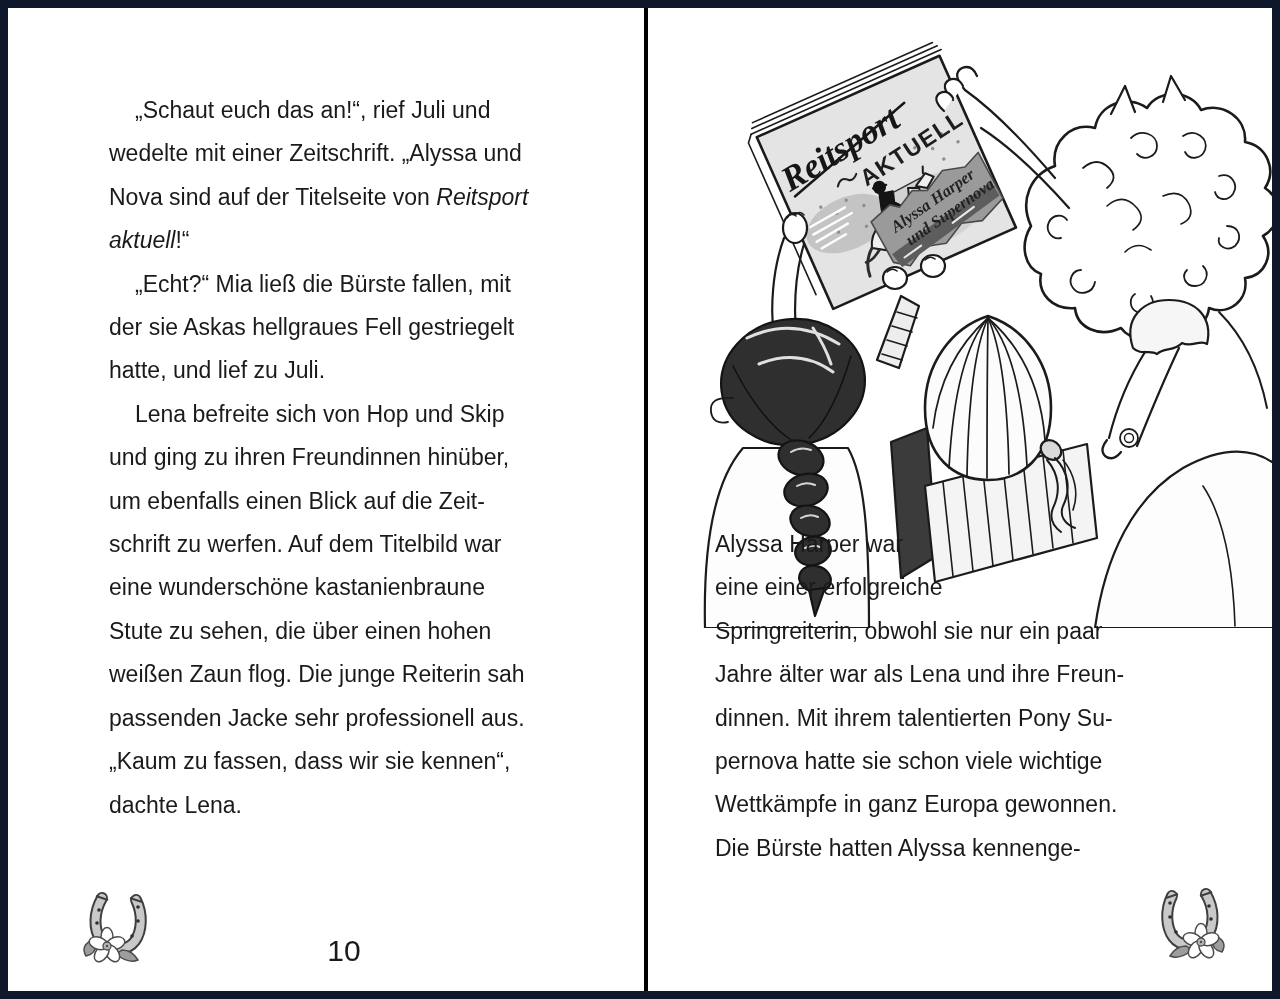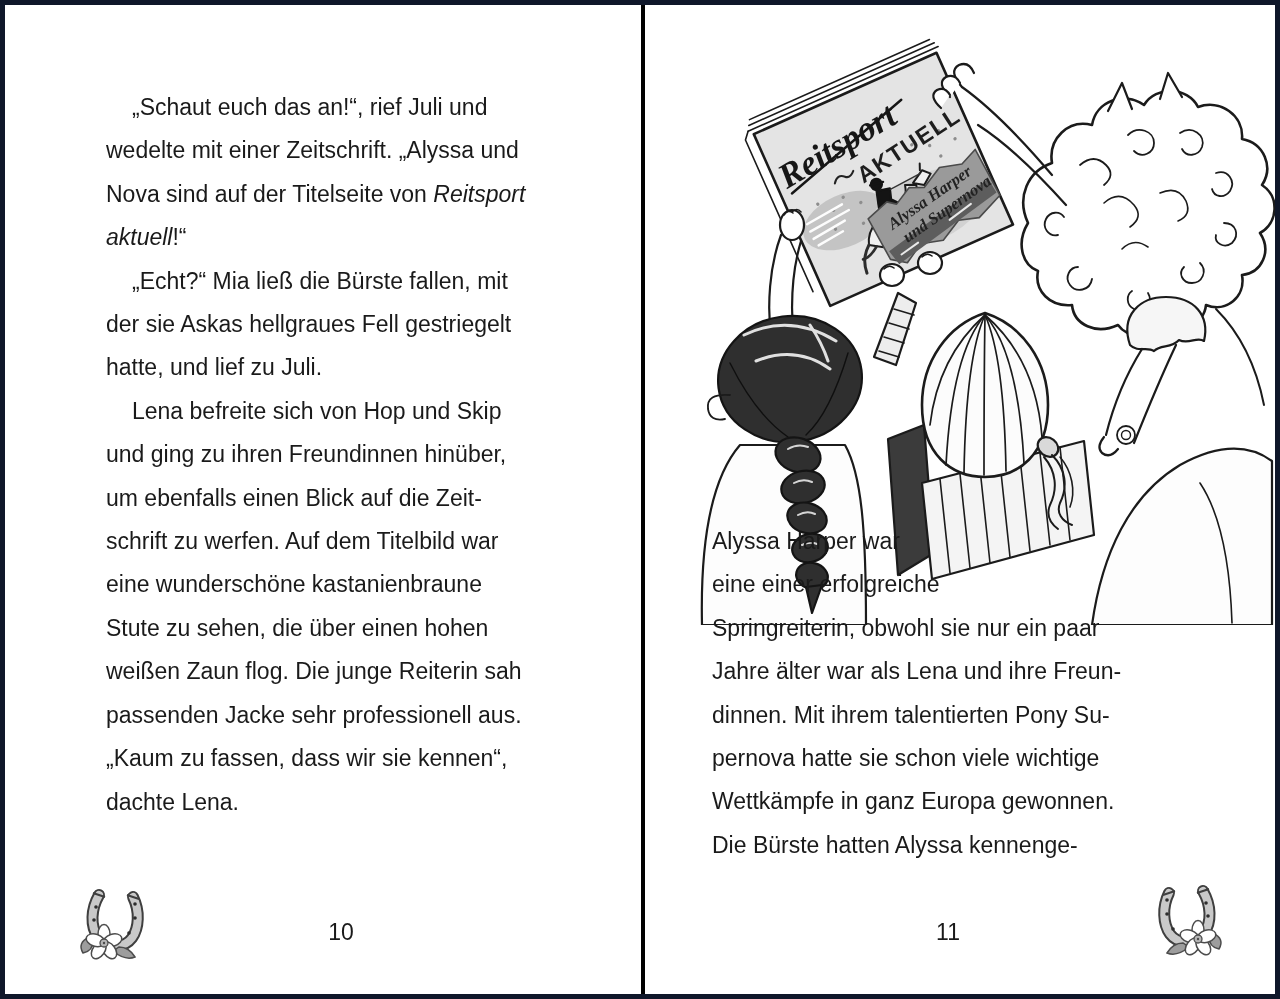--- a/index.html
+++ b/index.html
@@ -1,20 +1,20 @@
 <!DOCTYPE html>
 <html><head>
 <meta charset="utf-8">
 <style>
   html,body{margin:0;padding:0;background:#e8e8e8;}
   #stage{
     position:relative;
     width:1280px;height:999px;
     background:#ffffff;
-    border:5px solid #0f172a;
+    border:8px solid #0f172a;
     box-sizing:border-box;
     overflow:hidden;
     font-family:"Liberation Sans",sans-serif;
     color:#1a1a1a;
   }
   .page{position:absolute;top:0;bottom:0;}
   #page-left{left:0;width:636px;}
   #page-right{left:640px;width:636px;}
   #divider{
     position:absolute;left:636px;top:0;bottom:0;width:4px;
@@ -28,22 +28,23 @@
     color:#1a1a1a;
   }
   .line{white-space:nowrap;}
   .line.indent{padding-left:26px;}
   .line.right{text-align:left;}
   .it{font-style:italic;}
   #left-text{left:101px;top:81px;width:470px;}
   #right-text{left:67px;top:515px;width:440px;}
   .pagenum{
     position:absolute;
-    font-size:23px;line-height:30px;
+    font-size:30px;line-height:30px;
     text-align:center;
+    margin-top:16px;
   }
   #pagenum-left{left:101px;top:912px;width:470px;}
   #pagenum-right{left:20px;top:912px;width:566px;}
   .horseshoe{position:absolute;width:70px;height:80px;}
   #horseshoe-left{left:74px;top:880px;}
   #horseshoe-right{left:508px;top:876px;}
   #illustration{position:absolute;left:15px;top:8px;width:620px;height:612px;}
   svg text{user-select:none;}
 </style>
 </head>
@@ -296,21 +297,20 @@
         <div class="line right"><span>Alyssa Harper war</span></div>
         <div class="line right"><span>eine einer erfolgreiche</span></div>
         <div class="line"><span>Springreiterin, obwohl sie nur ein paar</span></div>
         <div class="line"><span>Jahre älter war als Lena und ihre Freun-</span></div>
         <div class="line"><span>dinnen. Mit ihrem talentierten Pony Su-</span></div>
         <div class="line"><span>pernova hatte sie schon viele wichtige</span></div>
         <div class="line"><span>Wettkämpfe in ganz Europa gewonnen.</span></div>
         <div class="line"><span>Die Bürste hatten Alyssa kennenge-</span></div>
       </div>
 
-    <div class="pagenum" id="pagenum-right">11</div>
 
     <svg class="horseshoe" id="horseshoe-right" viewBox="0 0 70 80">
       <use href="#hs-flower" transform="scale(-1,1) translate(-70,0)"></use>
     </svg>
   </div>
 
   <svg width="0" height="0" style="position:absolute" aria-hidden="true">
     <defs>
       <g id="hs-flower">
         <path d="M20,10 C12,24 11,41 19,52 C27,63 45,64 53,53 C60,43 61,26 54,12" fill="none" stroke="#3f3f3f" stroke-width="12" stroke-linecap="round"></path>

